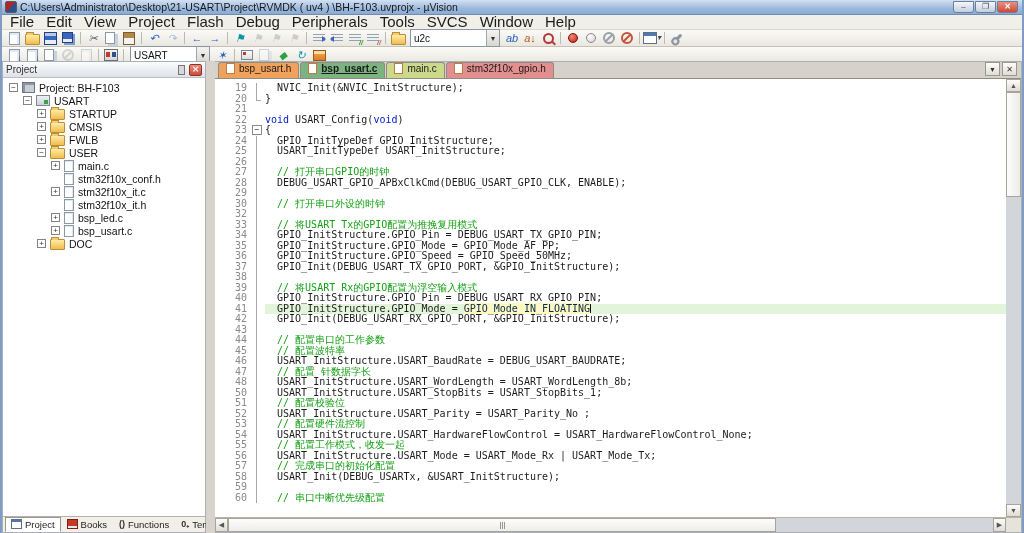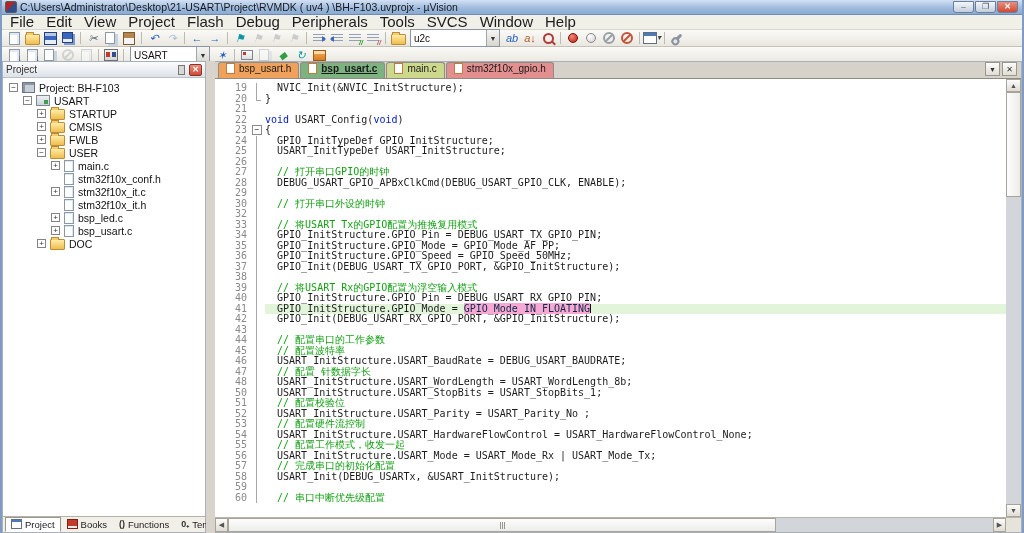--- a/index.html
+++ b/index.html
@@ -103,21 +103,21 @@
   .cline{height:10.5px;display:flex;font-family:"DejaVu Sans Mono","Liberation Mono",monospace;font-size:10px;line-height:10.5px;}
   .lnum{width:32px;flex:none;text-align:right;padding-right:5px;color:#8a8a8a;}
   .fold{width:13px;flex:none;position:relative;}
   .fold.v::after{content:"";position:absolute;left:4px;top:0;bottom:0;width:1px;background:#a8a8a8;}
   .fold.e::after{content:"";position:absolute;left:4px;top:0;height:6px;width:4px;border-left:1px solid #a8a8a8;border-bottom:1px solid #a8a8a8;}
   .fold.b::after{content:"−";position:absolute;left:0;top:0;width:8px;height:8px;border:1px solid #8a8a8a;background:#fff;
                  font-size:8px;line-height:7px;text-align:center;color:#333;}
   .ctext{flex:1;white-space:pre;color:#1c1c1c;min-width:0;}
   .cur .ctext{background:#e2f4da;}
   .k{color:#0018c8;} .c{color:#14a014;}
-  .sel{background:#f9a8d4;color:#0a2a4a;}
+  .sel{background:#fef9c3;color:#0a2a4a;}
   .caret{display:inline-block;width:1px;height:9px;background:#101010;vertical-align:-1px;}
   
   .vscroll{width:15px;flex:none;background:#d2d5d9;display:flex;flex-direction:column;}
   .sbtn{height:13px;background:linear-gradient(#fcfcfb,#dfdcd4);border:1px solid #a8a49a;font-size:7px;color:#555;
         display:flex;align-items:center;justify-content:center;box-sizing:border-box;flex:none;}
   .vthumb{height:105px;background:linear-gradient(90deg,#fdfdfd,#ececea);border:1px solid #a8a49a;box-sizing:border-box;flex:none;}
   .vtrack{flex:1;}
   .hscrollrow{height:14px;flex:none;display:flex;background:#d2d5d9;border-top:1px solid #b8b4aa;}
   .hbtn{width:13px;height:100%;background:linear-gradient(#fcfcfb,#dfdcd4);border:1px solid #a8a49a;font-size:7px;color:#555;
         display:flex;align-items:center;justify-content:center;box-sizing:border-box;flex:none;}

